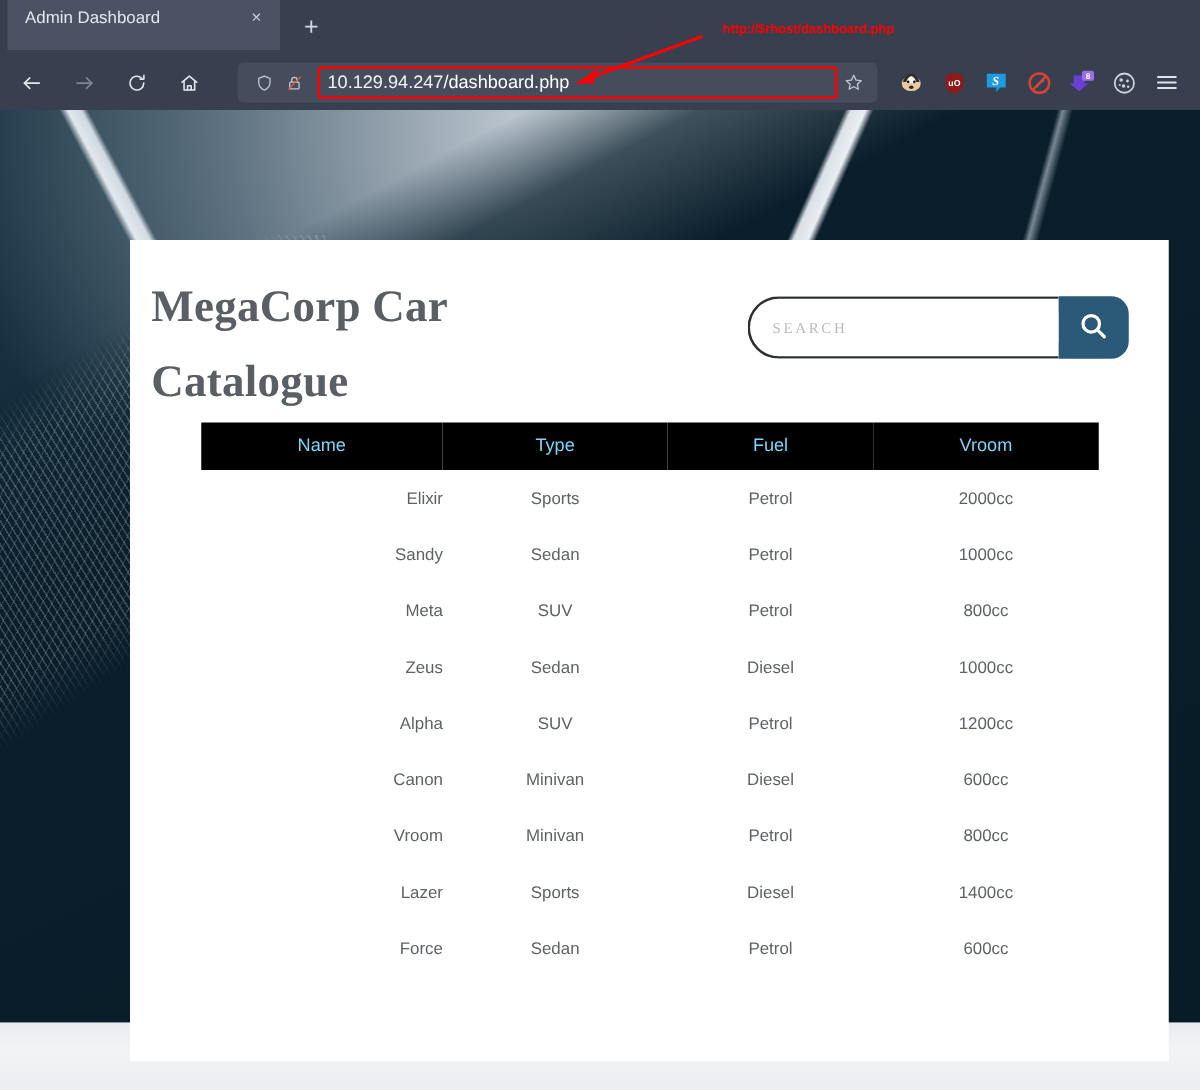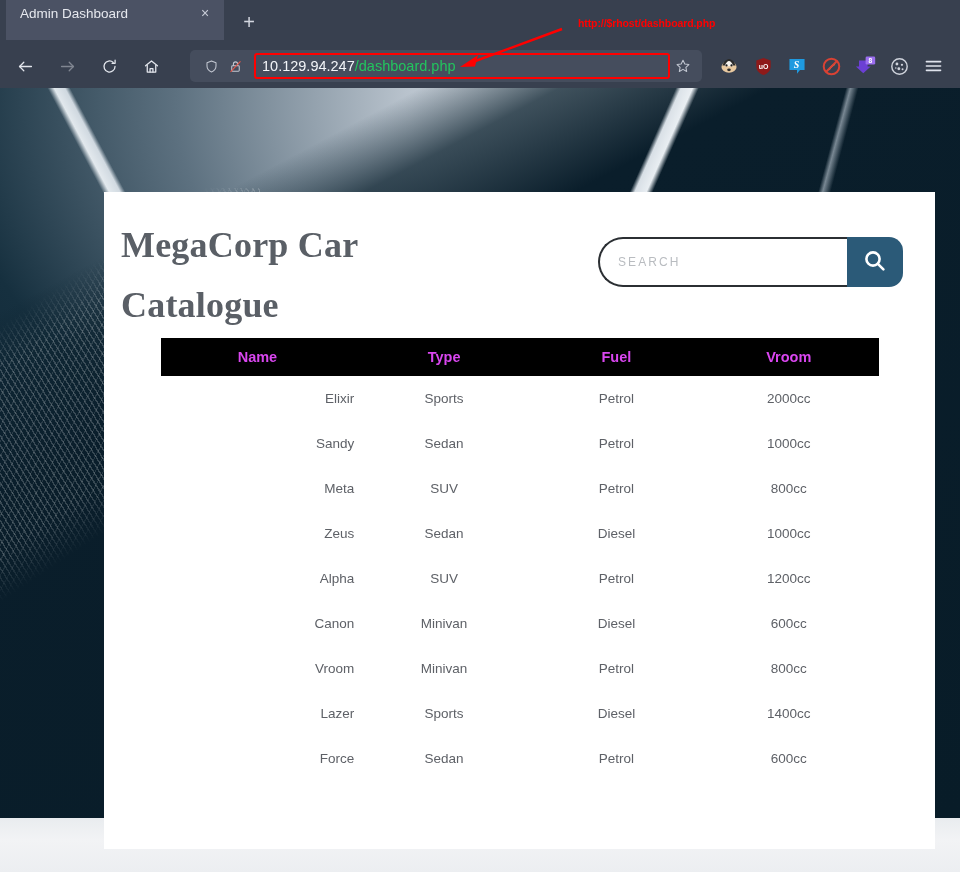--- a/index.html
+++ b/index.html
@@ -99,21 +99,21 @@
     margin-left: 6px;
     display: flex;
     align-items: center;
     border: 2px solid #ff0000;
     border-radius: 3px;
     padding: 0 6px;
     overflow: hidden;
     white-space: nowrap;
   }
   #url-host { color: #f2f4f8; font-size: 14.5px; }
-  #url-path { color: #22c55e; font-size: 14.5px; }
+  #url-path { color: #ffffff; font-size: 14.5px; }
   #bookmark-star { width: 26px; height: 26px; display:flex; align-items:center; justify-content:center; margin-left:auto; }
 
   #ext-bar { display: flex; align-items: center; gap: 0px; padding-right: 2px; }
   .extbtn {
     width: 34px; height: 32px;
     display: flex; align-items: center; justify-content: center;
     position: relative;
     border-radius: 4px;
   }
 
@@ -212,22 +212,22 @@
     width: 305px;
   }
   #search-input {
     flex: 1;
     height: 50px;
     border: 2px solid #2b2f33;
     border-right: none;
     border-radius: 26px 0 0 26px;
     background: #ffffff;
     padding: 0 18px;
-    font-family: Liberation Sans, sans-serif;
-    font-size: 12px;
+    font-family: Liberation Serif, serif;
+    font-size: 16px;
     color: #0c4a6e;
     letter-spacing: 2.1px;
     outline: none;
   }
   #search-input::placeholder { color: #b9bcc0; letter-spacing: 2.1px; font-size: 12px; }
   #search-button {
     width: 56px;
     height: 50px;
     background: #2b5a78;
     border: none;
@@ -240,23 +240,23 @@
 
   
   #car-table {
     width: 718px;
     margin: 0 auto;
     border-collapse: collapse;
     table-layout: fixed;
   }
   #car-table thead th {
     background: #000000;
-    color: #d946ef;
+    color: #7dd3fc;
     font-size: 14.5px;
-    font-weight: bold;
+    font-weight: normal;
     height: 38px;
     text-align: center;
     vertical-align: middle;
   }
   #car-table tbody td {
     height: 45px;
     font-size: 13.5px;
     color: #5e6167;
     text-align: center;
     vertical-align: middle;

